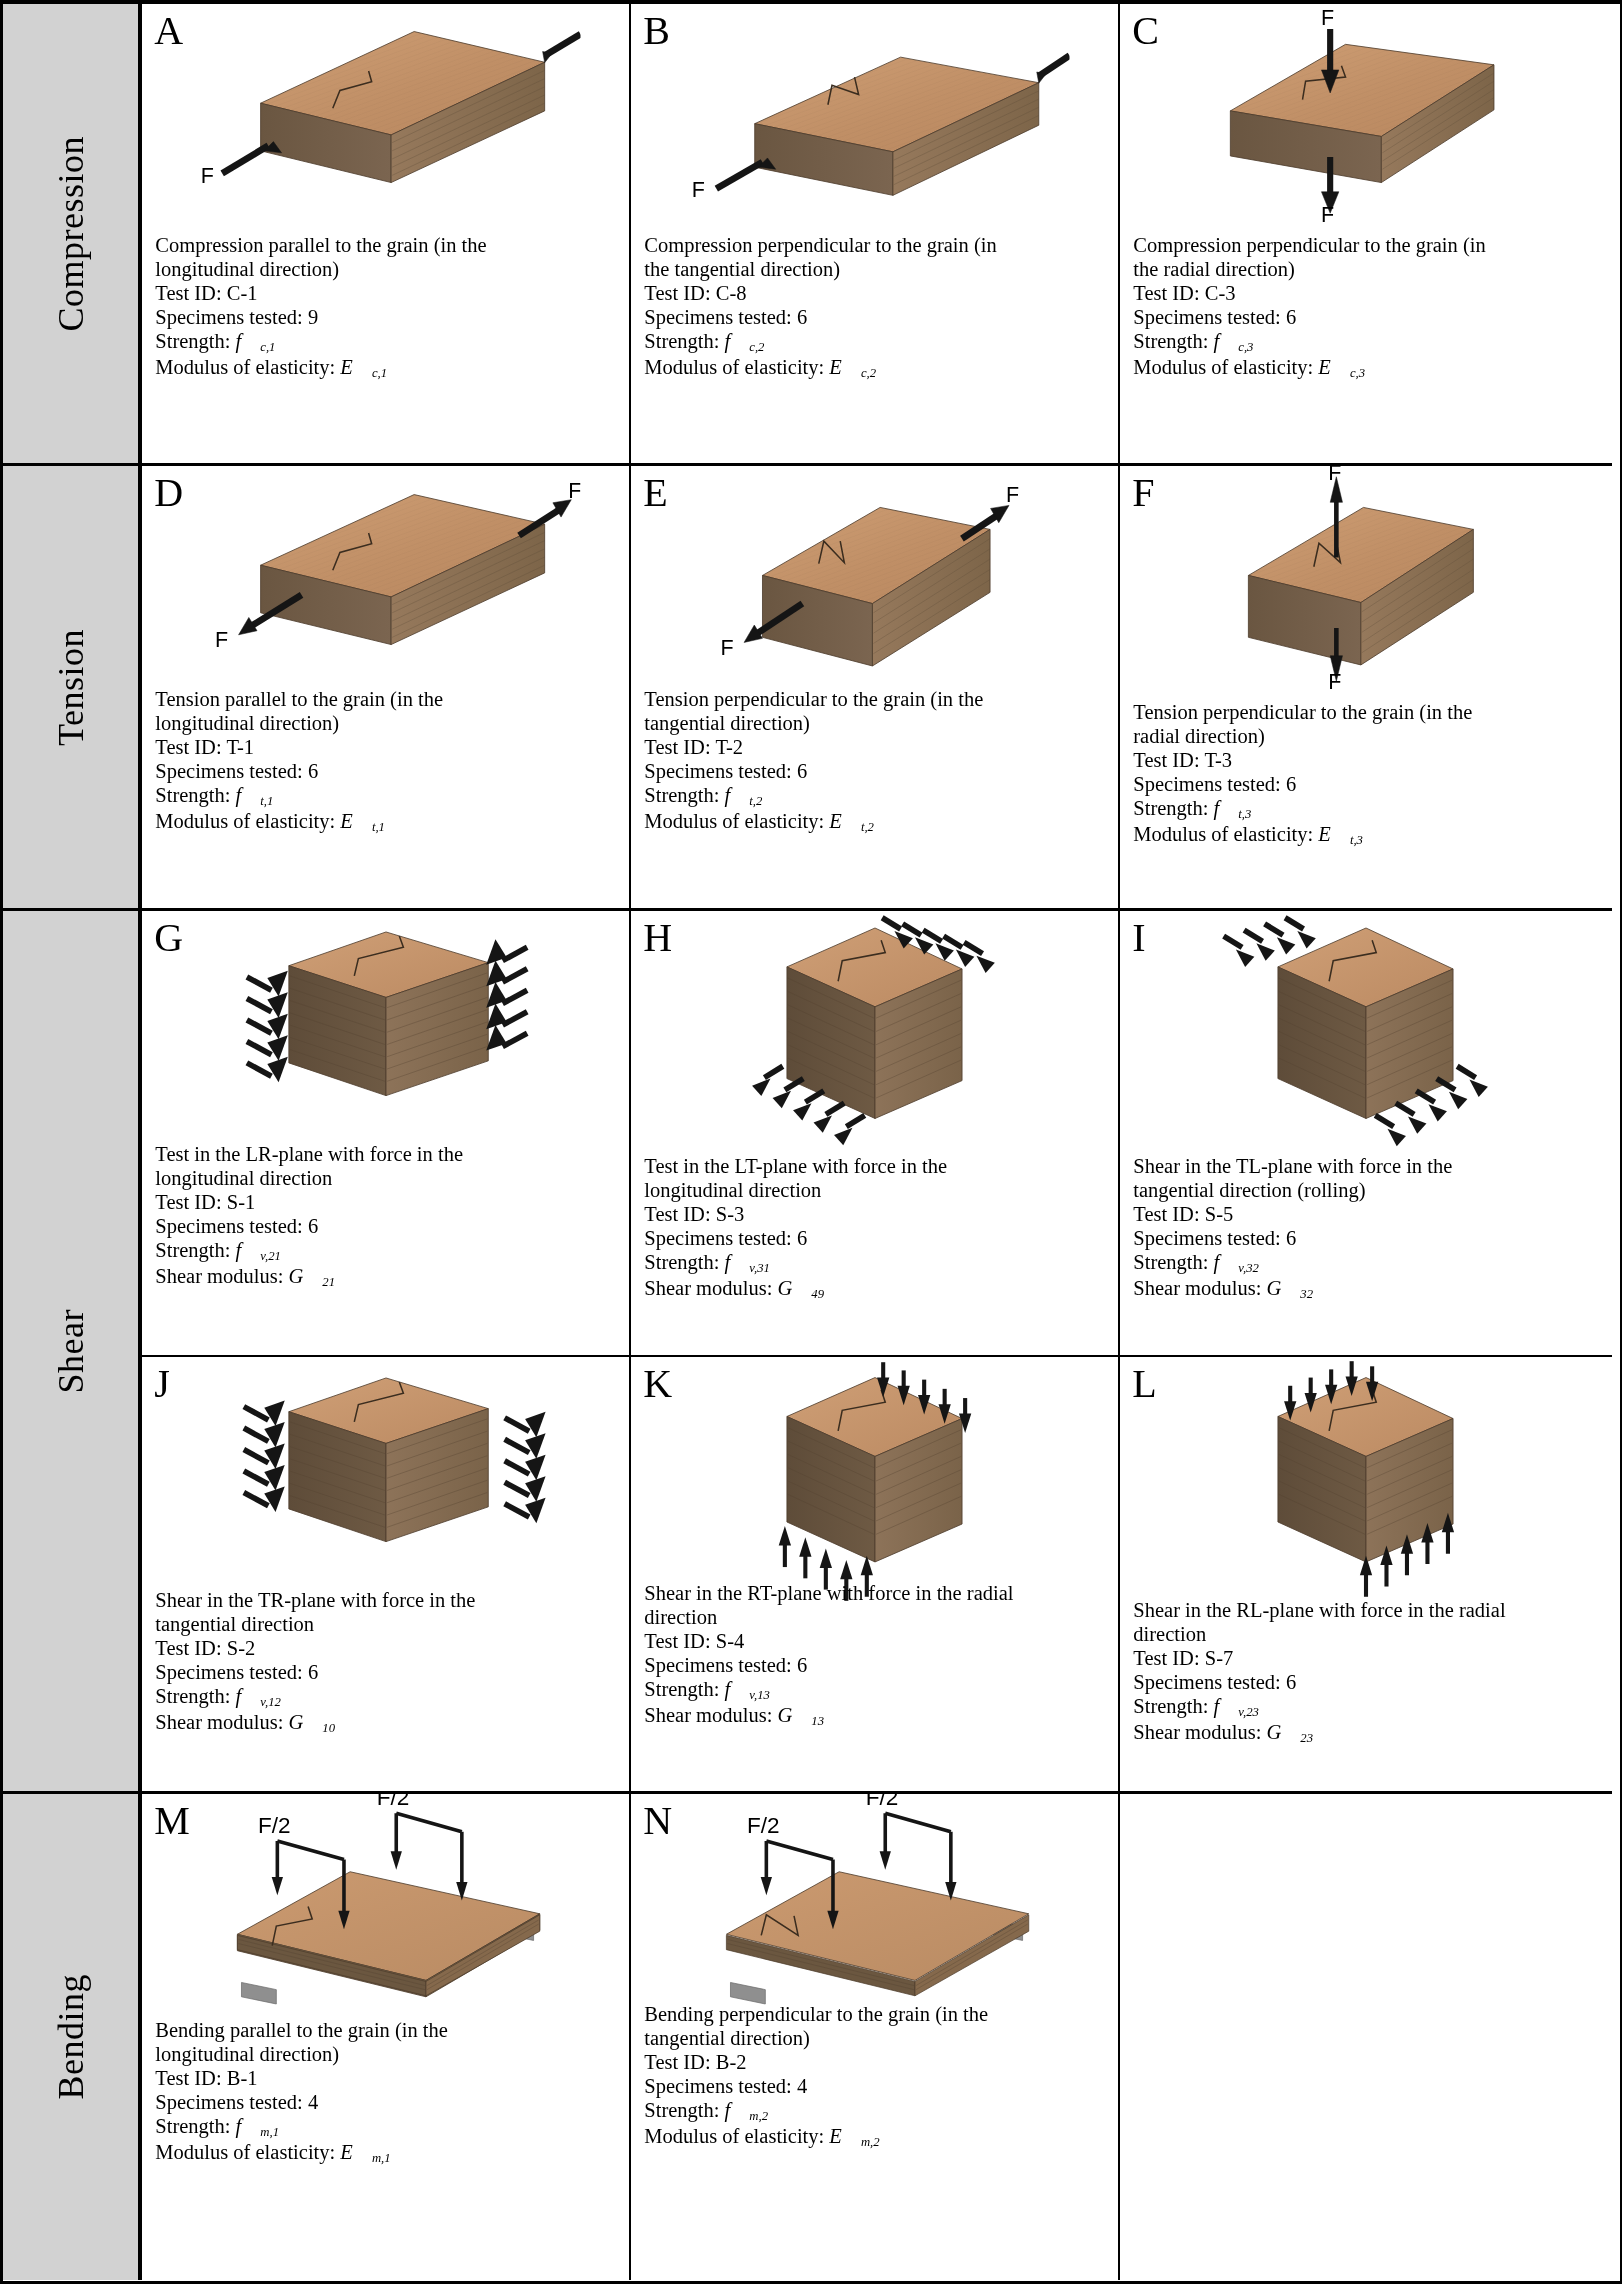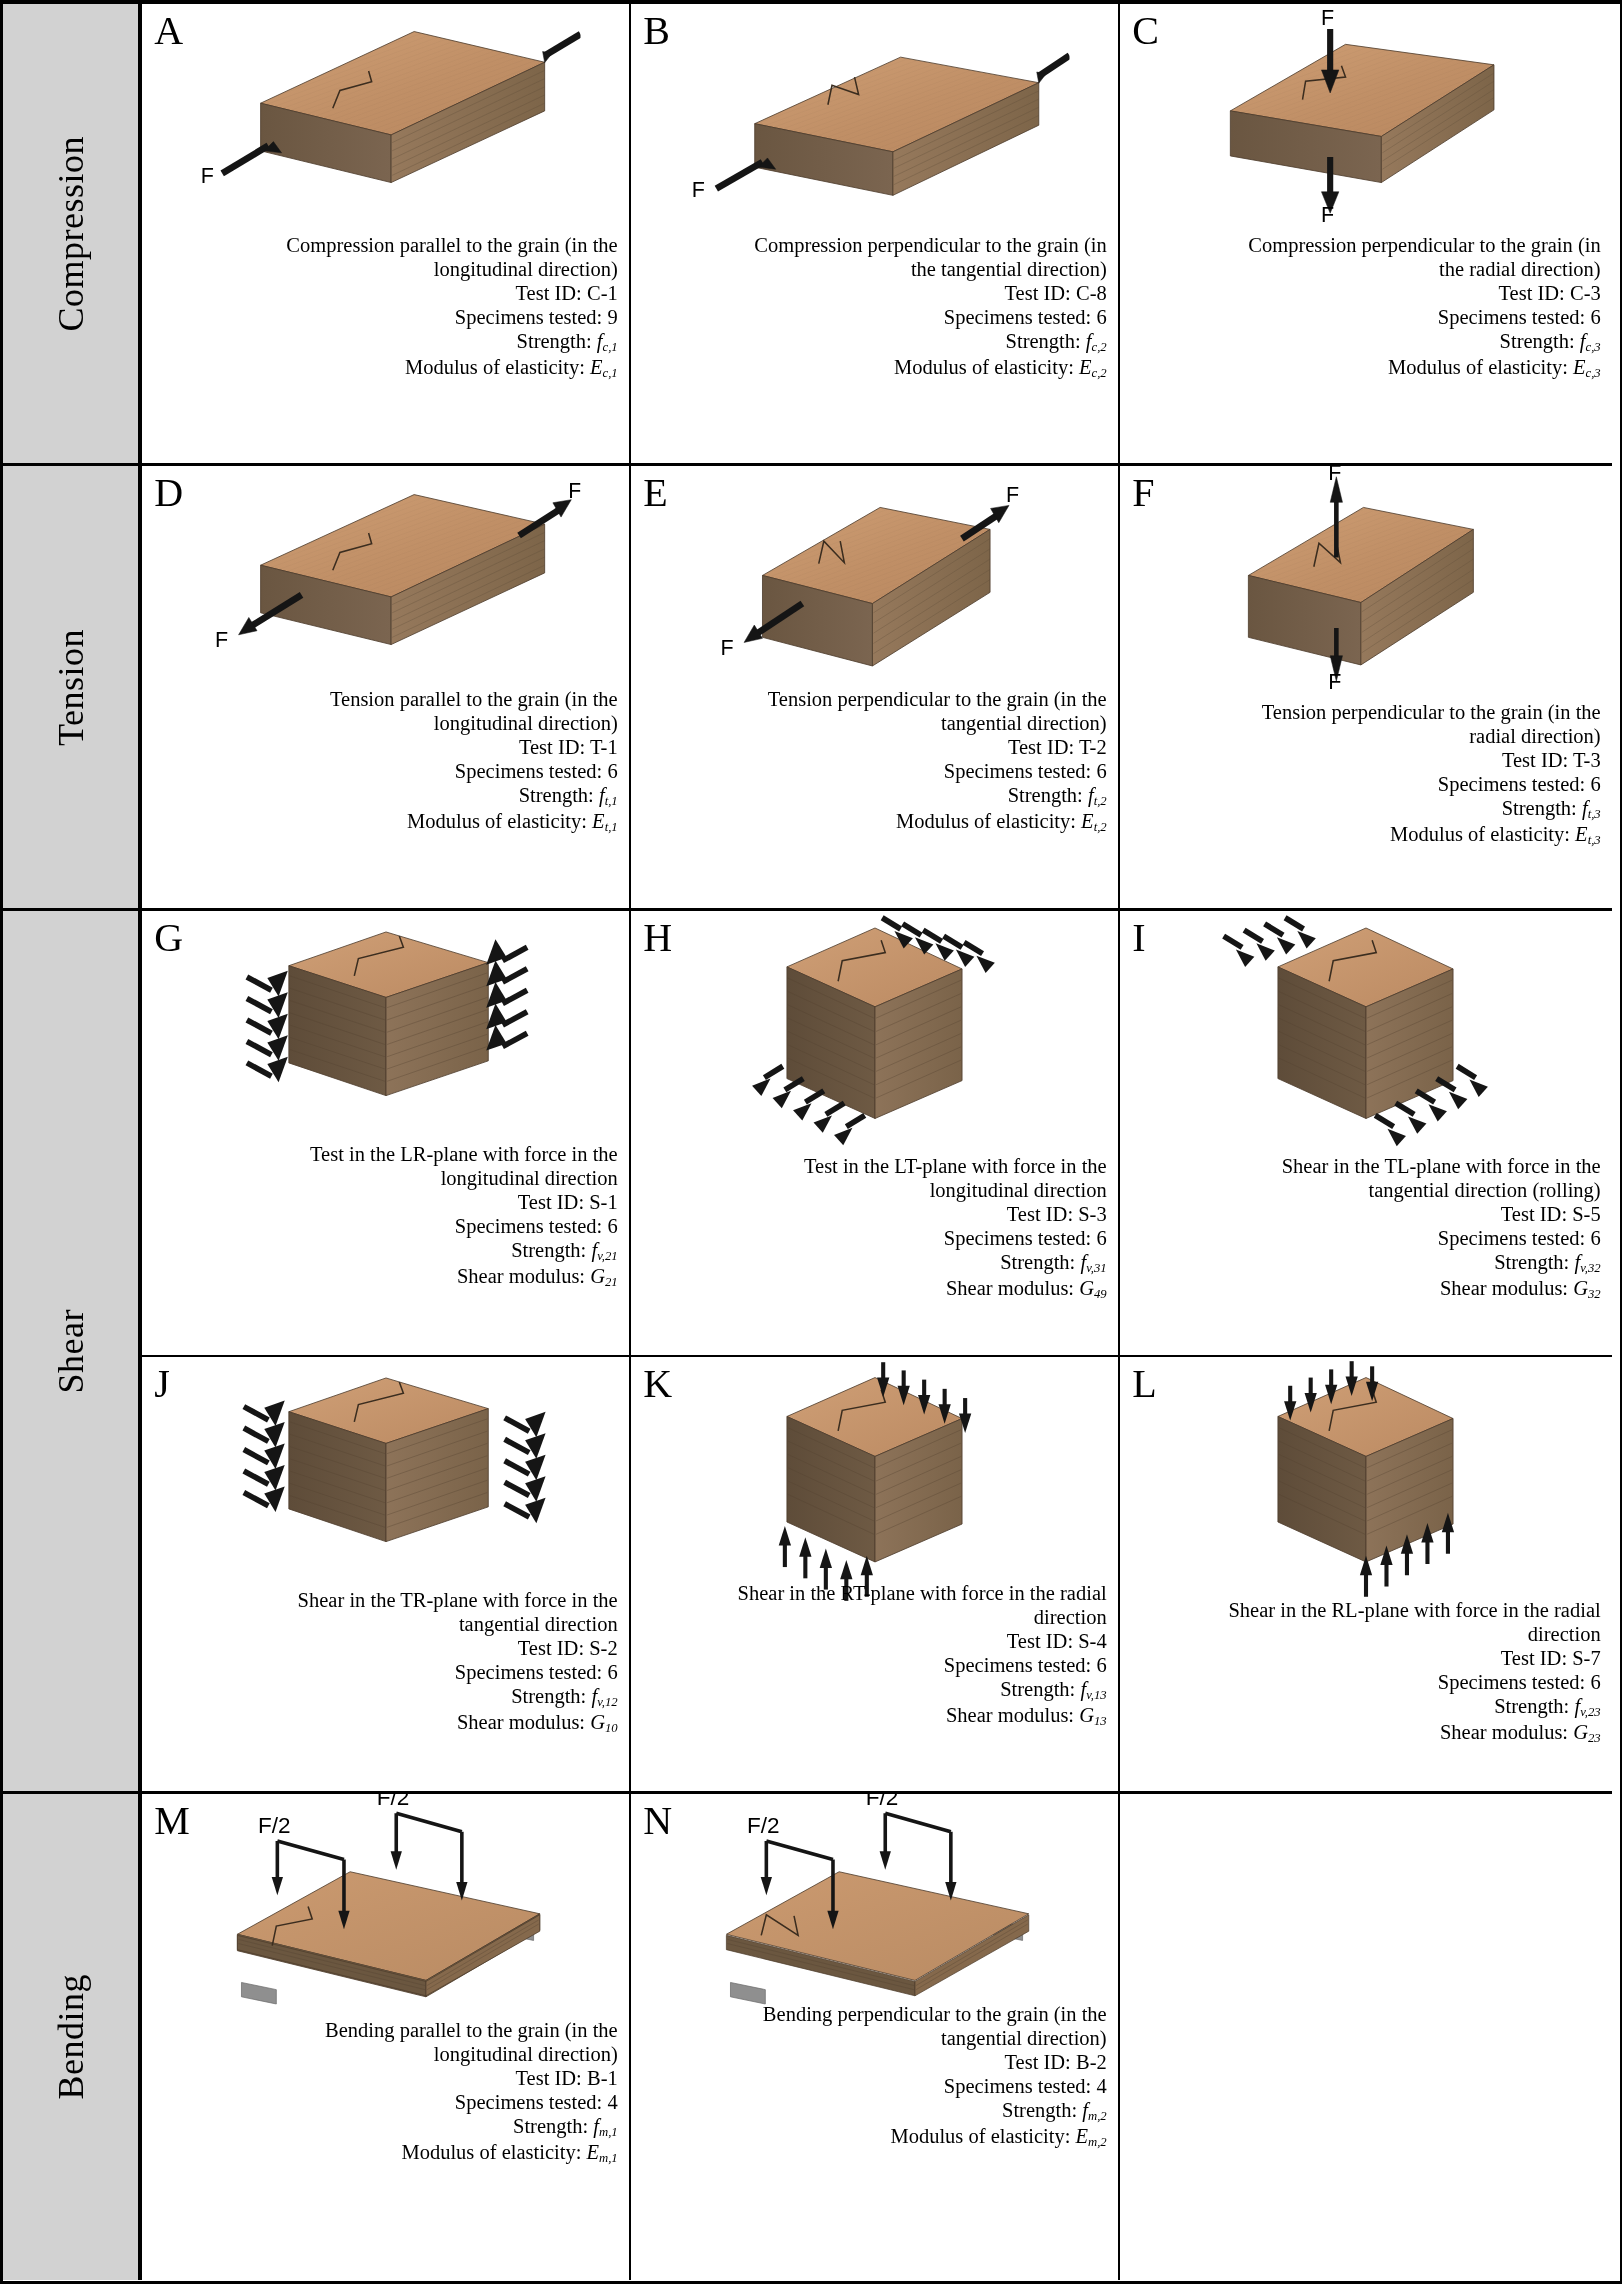--- a/index.html
+++ b/index.html
@@ -94,24 +94,23 @@
   
   .caption {
     position: absolute;
     left: 0;
     right: 0;
     padding: 0 11.3px 0 13.3px;
     font-size: 20.5px;
     line-height: 1.175;
     color: #000;
     font-family: "Liberation Serif", "DejaVu Serif", serif;
-    text-align: right;
   }
   .caption .ln { display: block; white-space: normal; }
-  .sub { font-size: 0.62em; vertical-align: -0.22em; }
+  .sub { font-size: 0.62em; vertical-align: -0.22em; margin-left: 19px; }
   .ital { font-style: italic; }
 </style>
 </head>
 <body>
 
 <div id="sheet">
   <div class="grid">
 
     <div class="cat">
       <span class="cat-label">Compression</span>

